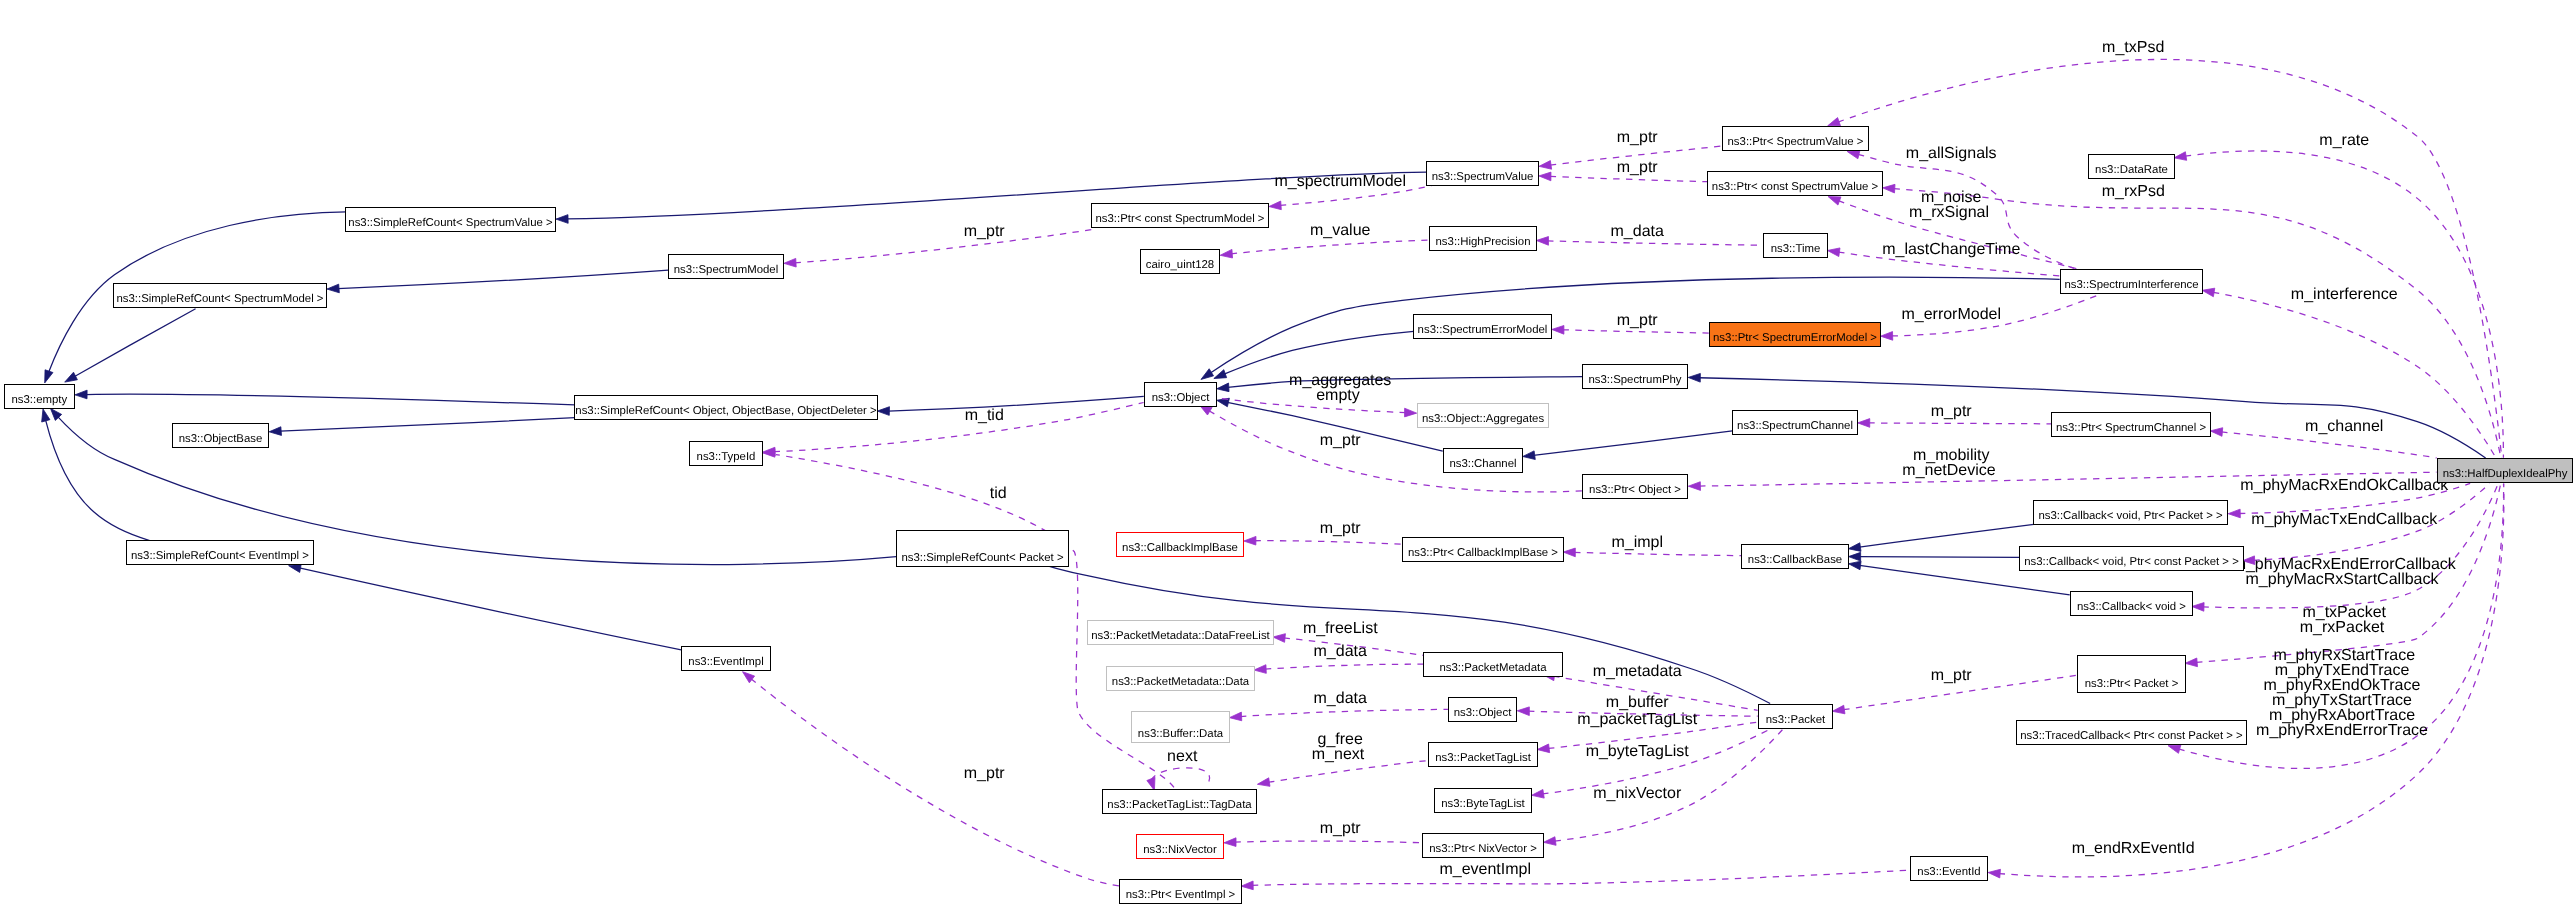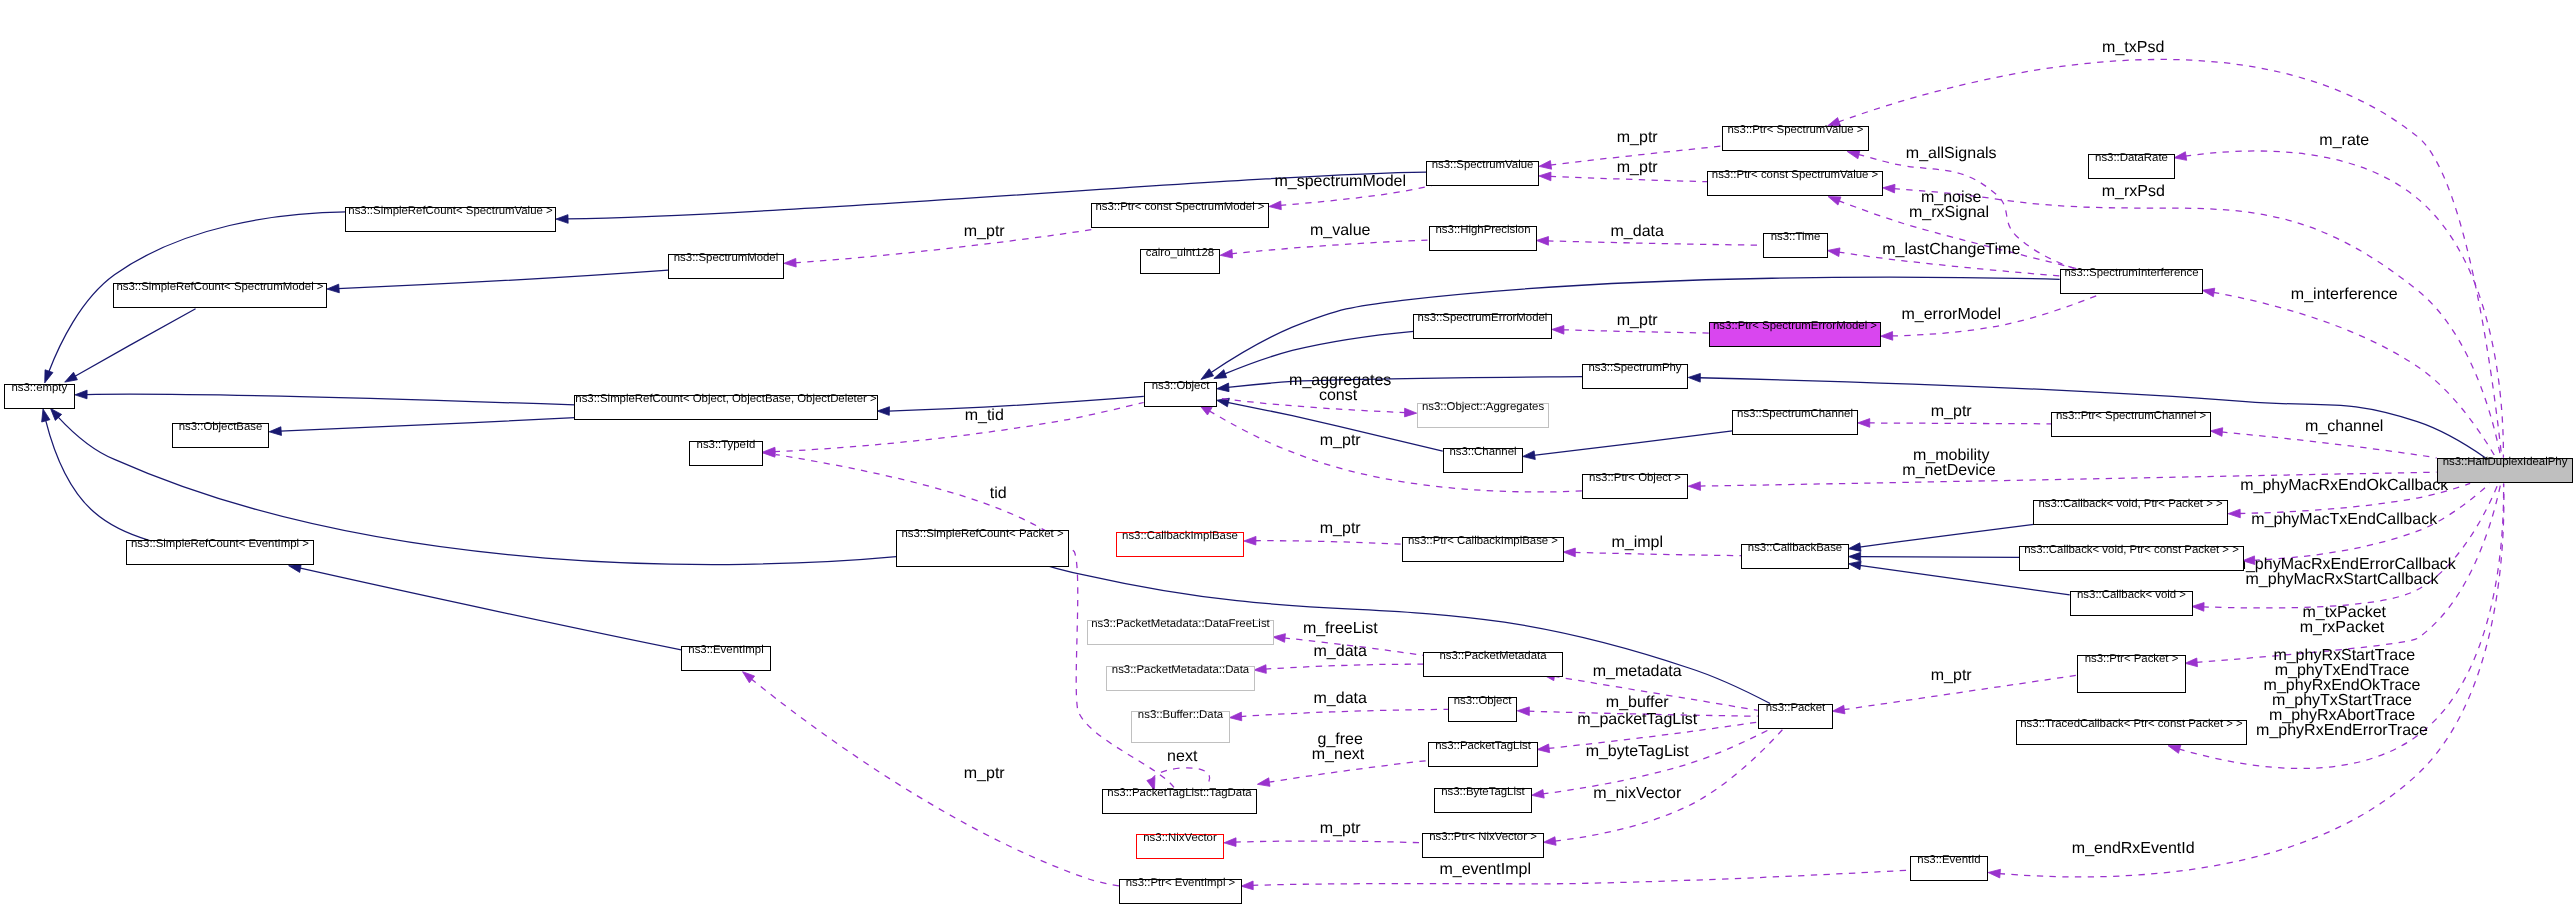--- a/index.html
+++ b/index.html
@@ -2,21 +2,21 @@
 <html style="font-size:13px"><head>
 <meta charset="utf-8">
 <title>ns3::HalfDuplexIdealPhy Collaboration Diagram</title>
 <style>
   html,body{margin:0;padding:0;background:#ffffff;}
   body{font-family:"Liberation Sans",sans-serif;
        -webkit-font-smoothing:antialiased;text-rendering:geometricPrecision;}
   #diagram{position:relative;width:2576px;height:907px;background:#ffffff;overflow:hidden;}
   #edge-layer{position:absolute;left:0;top:0;width:2576px;height:907px;}
   .gnode{position:absolute;box-sizing:border-box;border:1px solid #000;background:#fff;
-         display:flex;align-items:flex-start;justify-content:center;white-space:nowrap;}
+         display:flex;align-items:flex-end;justify-content:center;white-space:nowrap;}
   .gnode-label{font-family:"Liberation Sans",sans-serif;font-size:11.4px;line-height:1;
                color:#000;display:block;transform:translateY(-1.8px);}
   .elabel{position:absolute;font-family:Liberation Sans, sans-serif;font-size:16px;
           line-height:1;color:#000;white-space:pre;transform:translate(-50%,-100%);}
 </style>
 </head>
 <body>
 
 <div id="diagram">
   <svg id="edge-layer" xmlns="http://www.w3.org/2000/svg" viewBox="0 0 3163 1114" width="2576" height="907">
@@ -156,21 +156,21 @@
 <div class="elabel" style="left:1635px;top:146px"> m_ptr</div>
 <div class="elabel" style="left:1338px;top:190px"> m_spectrumModel</div>
 <div class="elabel" style="left:982px;top:240px"> m_ptr</div>
 <div class="elabel" style="left:2342px;top:149px"> m_rate</div>
 <div class="elabel" style="left:2131px;top:56px"> m_txPsd</div>
 <div class="elabel" style="left:1949px;top:162px"> m_allSignals</div>
 <div class="elabel" style="left:2342px;top:303px"> m_interference</div>
 <div class="elabel" style="left:1338px;top:449px"> m_ptr</div>
 <div class="elabel" style="left:982px;top:424px"> m_tid</div>
 <div class="elabel" style="left:1338px;top:389px"> m_aggregates</div>
-<div class="elabel" style="left:1338px;top:404px">const</div>
+<div class="elabel" style="left:1338px;top:404px">empty</div>
 <div class="elabel" style="left:1949px;top:258px"> m_lastChangeTime</div>
 <div class="elabel" style="left:1635px;top:240px"> m_data</div>
 <div class="elabel" style="left:1338px;top:239px"> m_value</div>
 <div class="elabel" style="left:1949px;top:323px"> m_errorModel</div>
 <div class="elabel" style="left:1635px;top:329px"> m_ptr</div>
 <div class="elabel" style="left:2342px;top:435px"> m_channel</div>
 <div class="elabel" style="left:1949px;top:420px"> m_ptr</div>
 <div class="elabel" style="left:1949px;top:464px"> m_mobility</div>
 <div class="elabel" style="left:1949px;top:479px">m_netDevice</div>
 <div class="elabel" style="left:2342px;top:494px"> m_phyMacRxEndOkCallback</div>
@@ -254,21 +254,21 @@
     </div>
 <div class="gnode" title="ns3::Time" style="left:1763px;top:233px;width:65px;height:25px;border-color:#000000;background:#ffffff">
       <span class="gnode-label">ns3::Time</span>
     </div>
 <div class="gnode" title="ns3::HighPrecision" style="left:1429px;top:226px;width:108px;height:25px;border-color:#000000;background:#ffffff">
       <span class="gnode-label">ns3::HighPrecision</span>
     </div>
 <div class="gnode" title="cairo_uint128" style="left:1140px;top:249px;width:80px;height:25px;border-color:#000000;background:#ffffff">
       <span class="gnode-label">cairo_uint128</span>
     </div>
-<div class="gnode" title="ns3::Ptr&lt; SpectrumErrorModel &gt;" style="left:1709px;top:322px;width:172px;height:25px;border-color:#000000;background:#d946ef">
+<div class="gnode" title="ns3::Ptr&lt; SpectrumErrorModel &gt;" style="left:1709px;top:322px;width:172px;height:25px;border-color:#000000;background:#f97316">
       <span class="gnode-label">ns3::Ptr&lt; SpectrumErrorModel &gt;</span>
     </div>
 <div class="gnode" title="ns3::SpectrumErrorModel" style="left:1413px;top:314px;width:139px;height:25px;border-color:#000000;background:#ffffff">
       <span class="gnode-label">ns3::SpectrumErrorModel</span>
     </div>
 <div class="gnode" title="ns3::SpectrumPhy" style="left:1582px;top:364px;width:106px;height:25px;border-color:#000000;background:#ffffff">
       <span class="gnode-label">ns3::SpectrumPhy</span>
     </div>
 <div class="gnode" title="ns3::Ptr&lt; SpectrumChannel &gt;" style="left:2051px;top:412px;width:160px;height:25px;border-color:#000000;background:#ffffff">
       <span class="gnode-label">ns3::Ptr&lt; SpectrumChannel &gt;</span>

